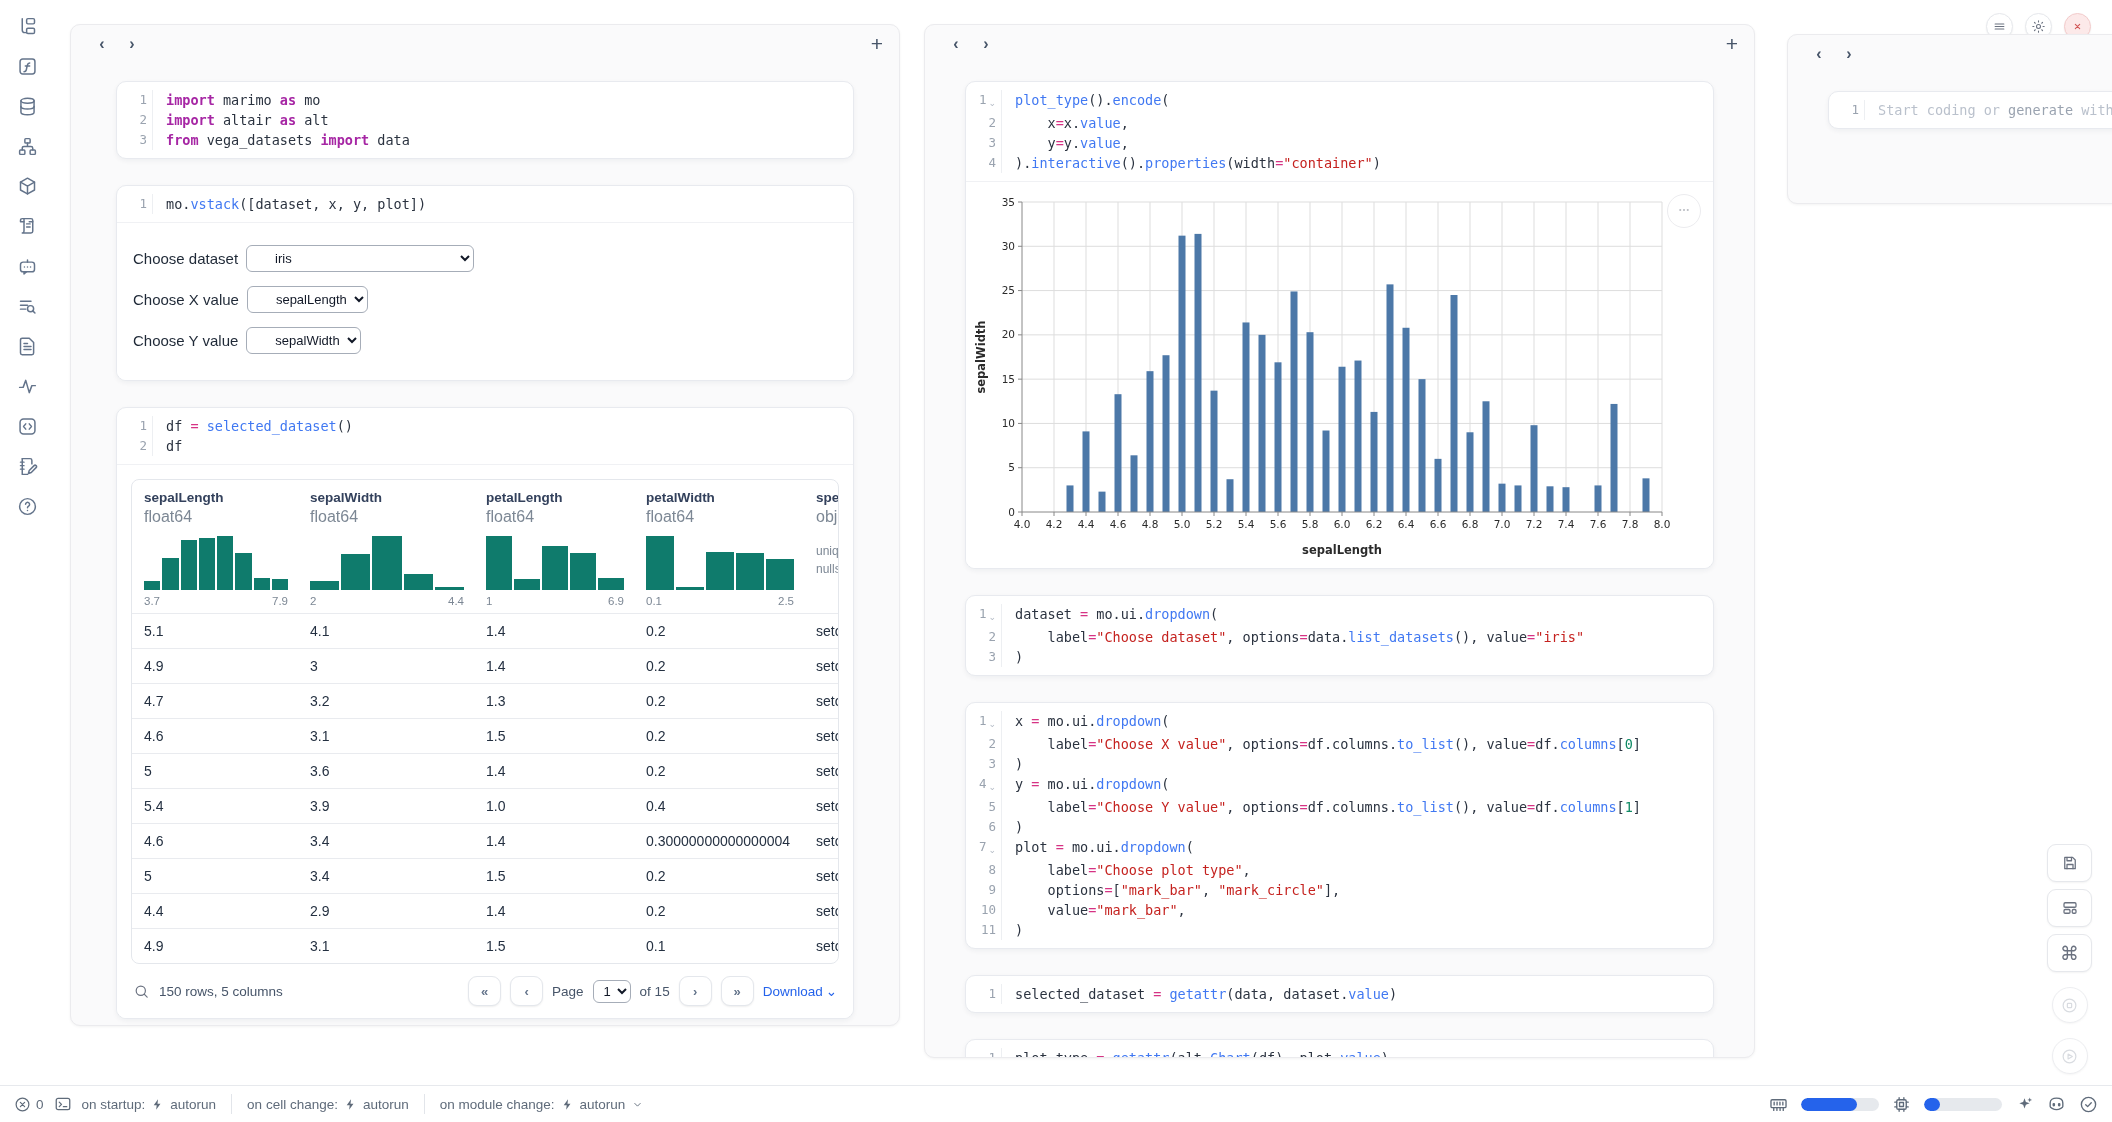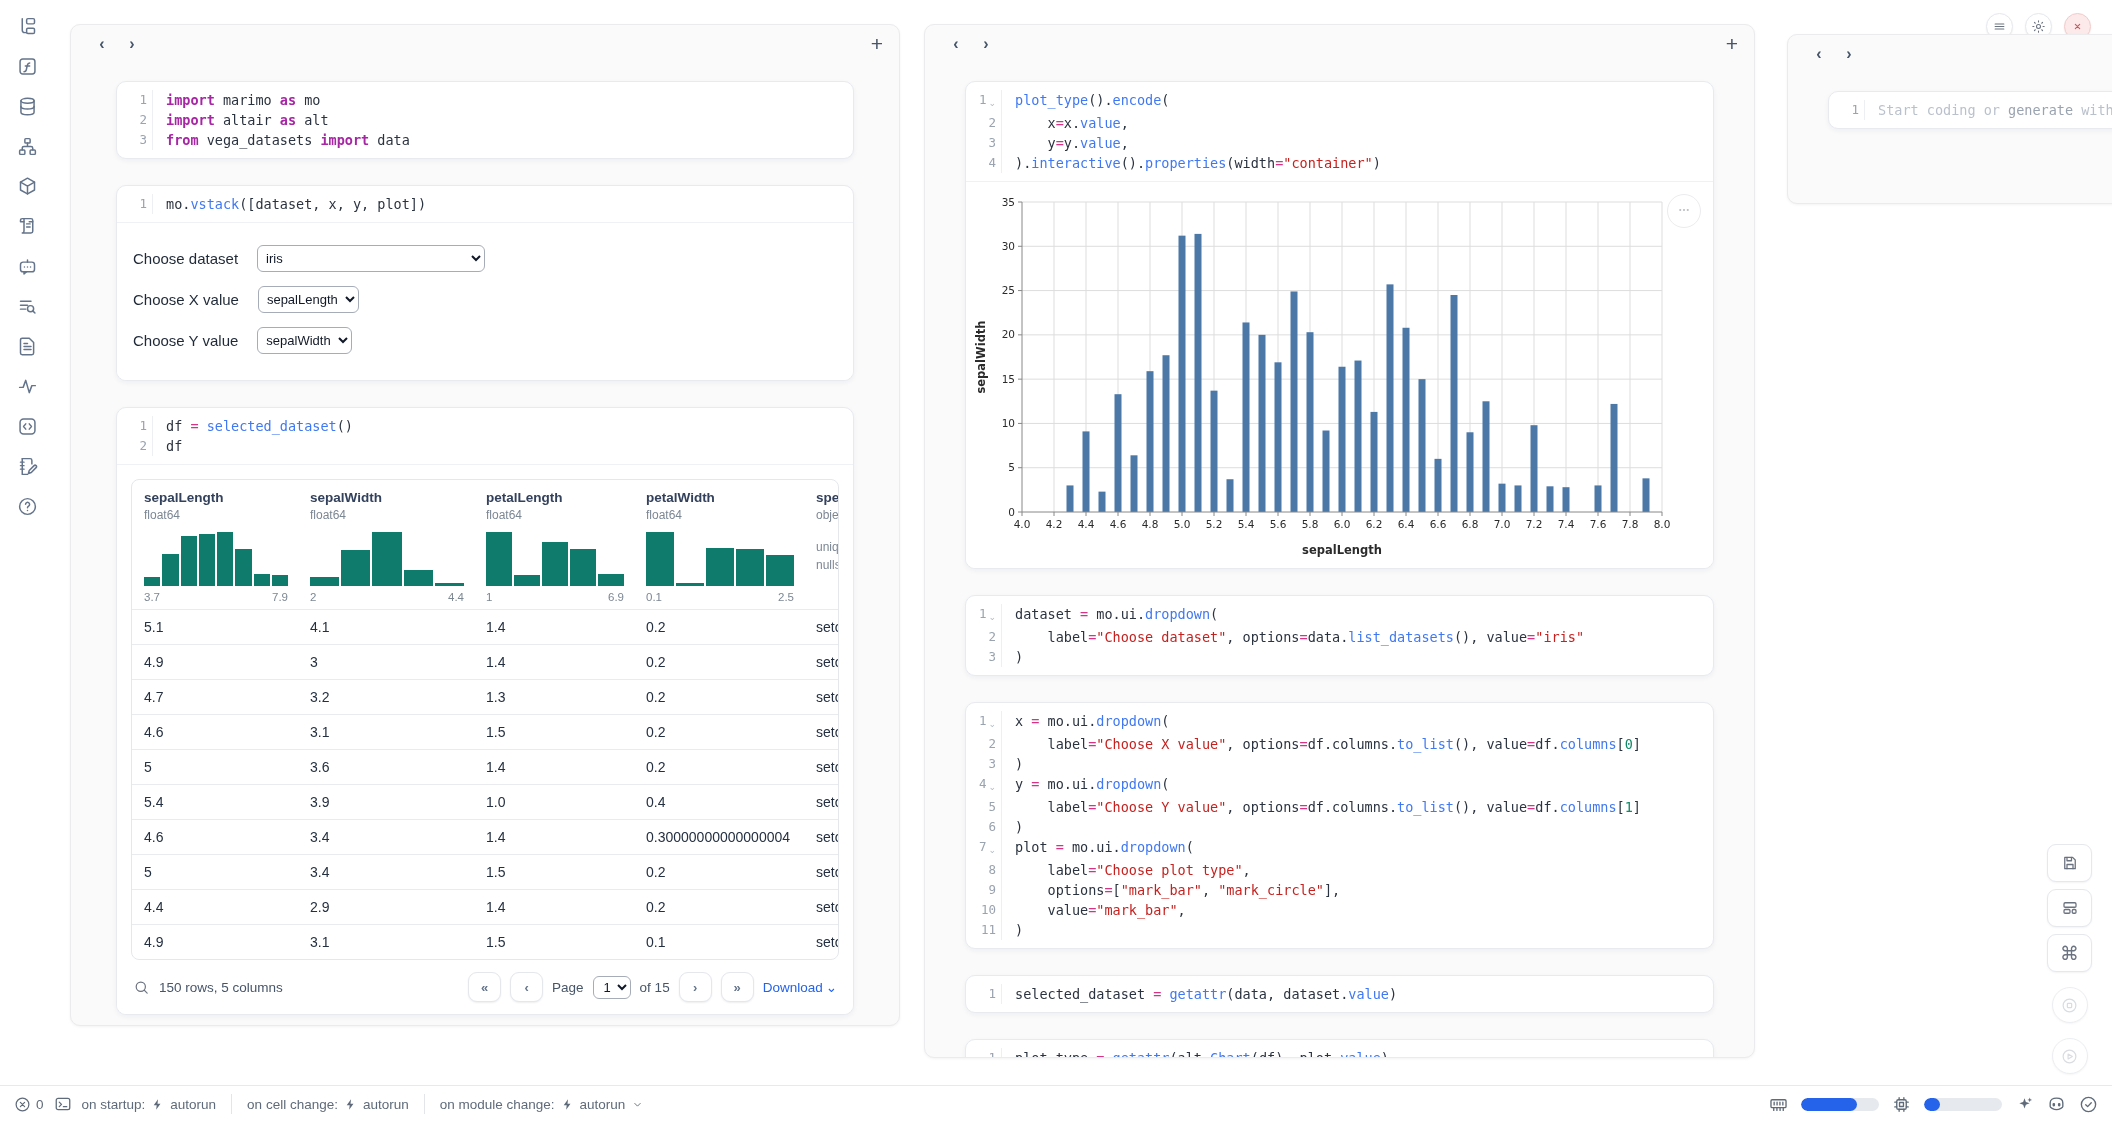--- a/index.html
+++ b/index.html
@@ -42,32 +42,32 @@
   .tk-n { color:#0f8a65; }
   .tk-o { color:#d63384; }
   .tk-t { color:#2b3340; }
   .tk-p { color:#bac1cc; }
   .tk-pu{ color:#9aa3b0; }
   .output { border-top:1px solid #f0f1f4; background:#fff; }
 
   
   .ctrlwrap { padding:8px 16px 12px 16px; }
   .ctrl { display:flex; align-items:center; margin:14px 0; font-size:15px; color:#1f2937; }
-  .ctrl label { margin-right:19px; }
+  .ctrl label { margin-right:8px; }
   select { font:13px "Liberation Sans",sans-serif; border:1px solid #a6adb8; border-radius:6px;
-    background:#fff; padding:4px 4px 4px 4px; color:#111827; }
+    background:#fff; padding:4px 4px 4px 24px; color:#111827; }
   select.wide { width:228px; }
 
   
   .tblout { padding:14px 14px 8px 14px; }
   .tblwrap { border:1px solid #e4e7ec; border-radius:8px; overflow:hidden; background:#fff; }
   .tgrid { display:grid; grid-template-columns:166px 176px 160px 170px 1fr; }
   .thcell { padding:10px 10px 6px 12px; overflow:hidden; }
   .thname { font-weight:bold; font-size:13.5px; color:#33415c; white-space:nowrap; }
-  .thdtype { font-size:12px; color:#7c8794; margin-top:3px; white-space:nowrap; }
+  .thdtype { font-size:16px; color:#7c8794; margin-top:3px; white-space:nowrap; }
   .hist { display:flex; align-items:flex-end; gap:2px; height:54px; margin-top:10px; }
   .hist i { flex:1; display:block; }
   .minmax { display:flex; justify-content:space-between; font-size:11.5px; color:#7c8794; margin-top:5px; }
   .thmeta { font-size:12px; color:#7c8794; margin-top:16px; line-height:18px; white-space:nowrap; }
   .trow { border-top:1px solid #e9ebef; }
   .tcell { padding:9px 10px 9px 12px; font-size:14px; color:#243041; white-space:nowrap; overflow:hidden; }
   .tfoot { display:flex; align-items:center; margin-top:12px; padding:0 2px 4px 2px; gap:9px;
     font-size:13.5px; color:#475569; }
   .tfsearch { border:none; background:none; color:#6b7280; cursor:pointer; display:flex; }
   .tfsummary { margin-right:auto; }

